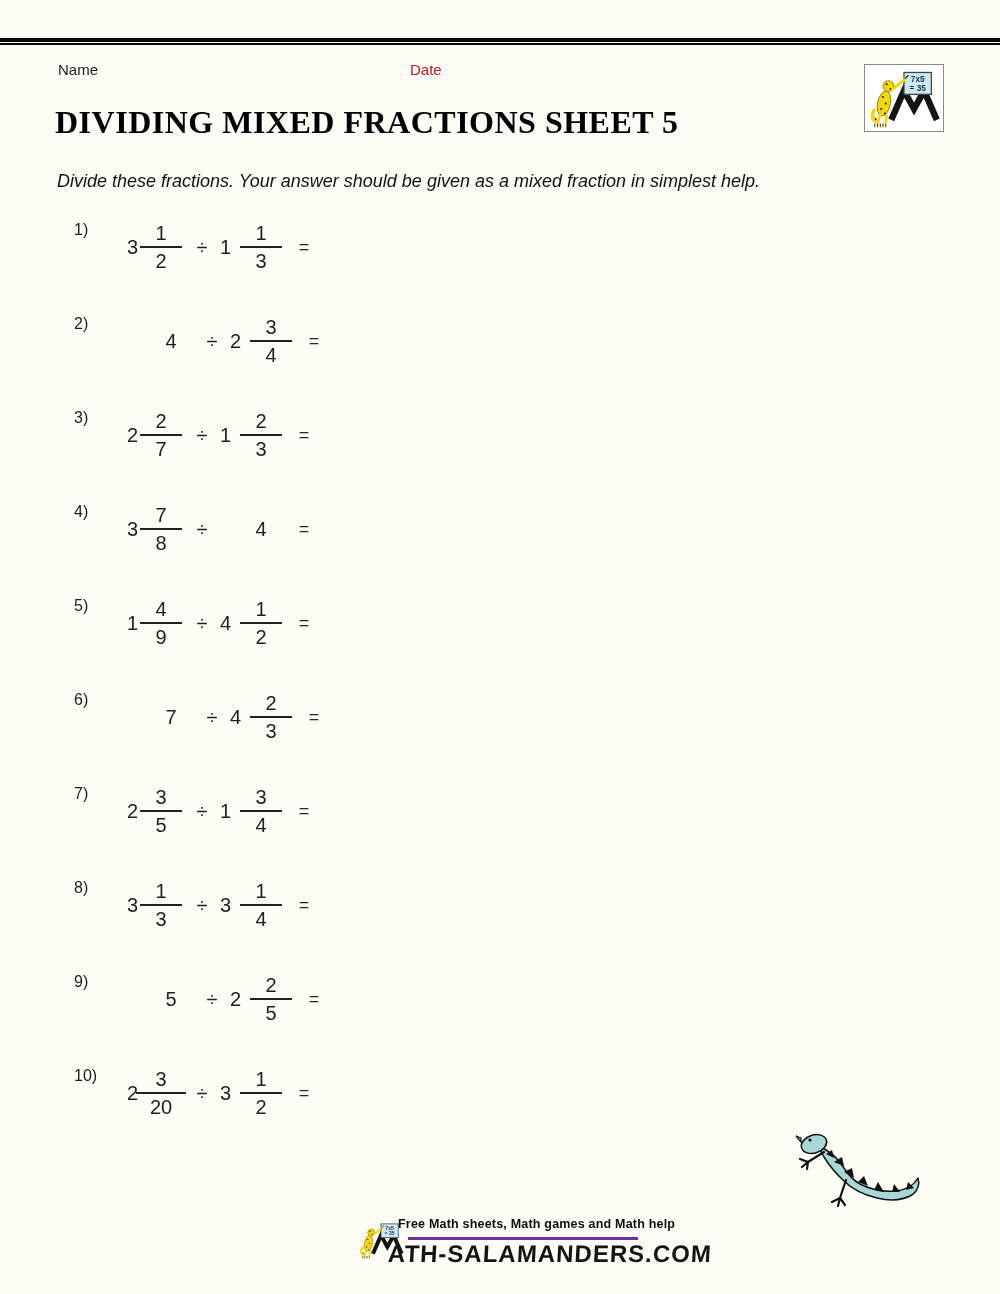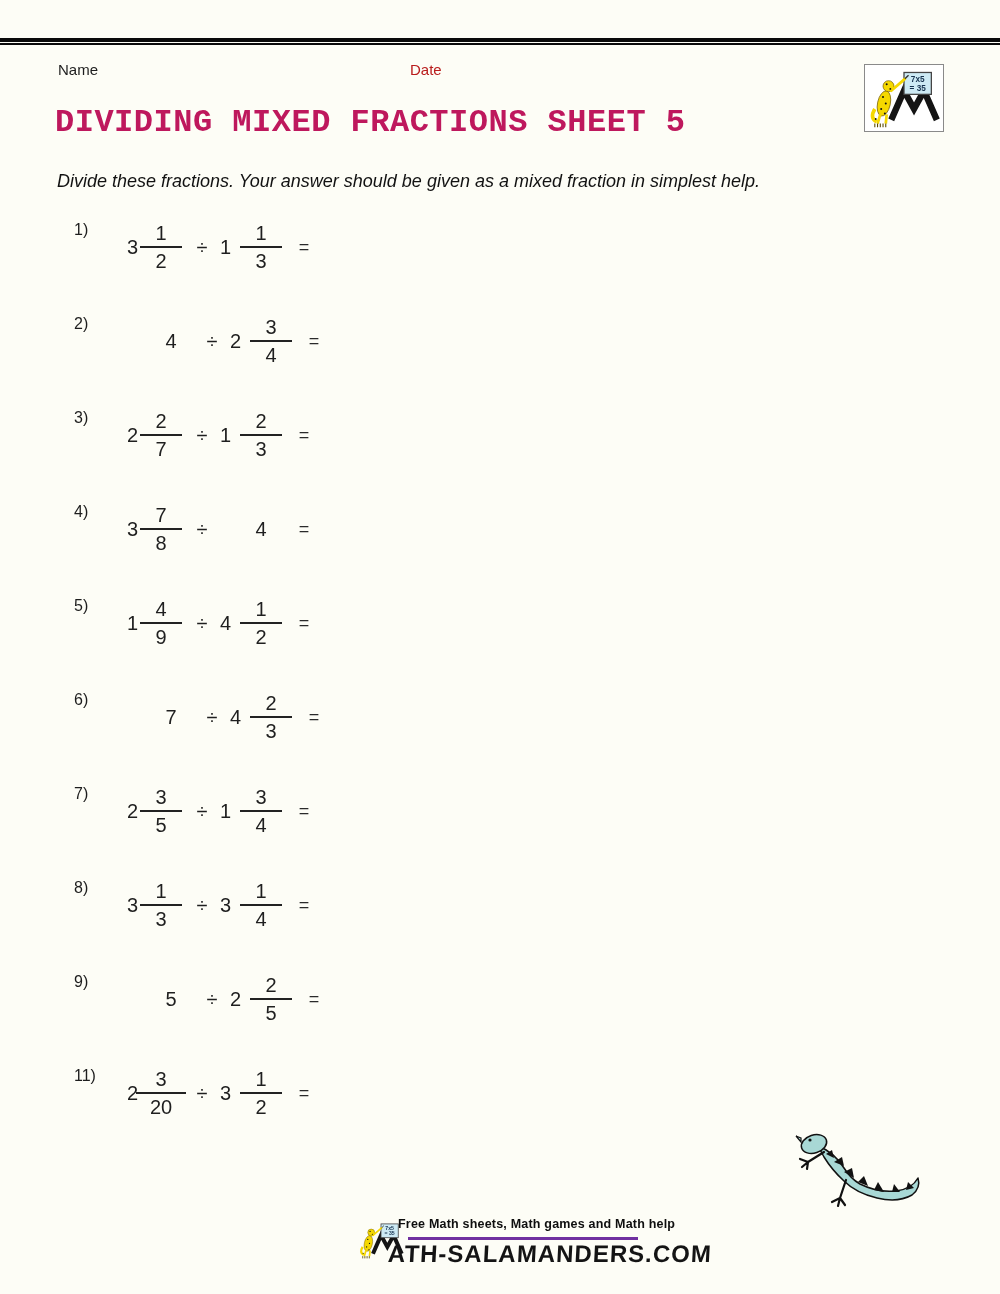--- a/index.html
+++ b/index.html
@@ -22,23 +22,23 @@
   .date-label { position:absolute; left:410px; top:61px; font-size:15px; color:#b91c1c; }
 
   .logo-box {
     position:absolute; left:864px; top:64px; width:80px; height:68px;
     background:#ffffff; border:1px solid #8a8a8a;
     display:flex; align-items:center; justify-content:center;
   }
 
   .page-title {
     position:absolute; left:55px; top:104px;
-    font-family:Liberation Mono, monospace;
+    font-family:Liberation Serif, serif;
     font-size:32px; font-weight:600; letter-spacing:0.5px;
-    color:#be185d; white-space:nowrap;
+    color:#000000; white-space:nowrap;
   }
 
   .instructions {
     position:absolute; left:57px; top:171px;
     font-size:18px; font-style:italic; color:#121212; white-space:nowrap;
   }
 
   
   .problems { position:absolute; left:0; top:200px; width:1000px; }
   .problem  { position:relative; height:94px; }
@@ -313,21 +313,21 @@
             <span class="nu">2</span>
             <span class="bar"></span>
             <span class="de">5</span>
           </span>
         </span>
       <span class="cell c-eq eq-text">=</span>
     </div>
   </div>
 
   <div class="problem">
-    <span class="pnum">11)</span>
+    <span class="pnum">10)</span>
     <div class="expr">
       <span class="cell c-w1 num-text">2</span>
       <span class="cell c-f1">
           <span class="frac wide">
             <span class="nu">3</span>
             <span class="bar"></span>
             <span class="de">20</span>
           </span>
         </span>
       <span class="cell c-op op-text">÷</span>

